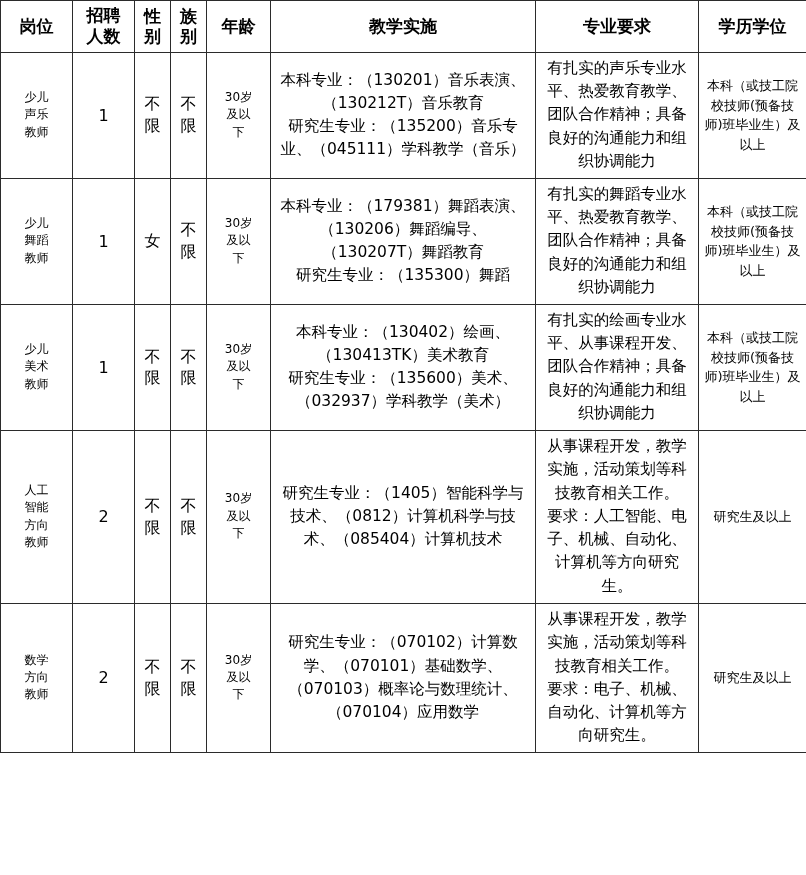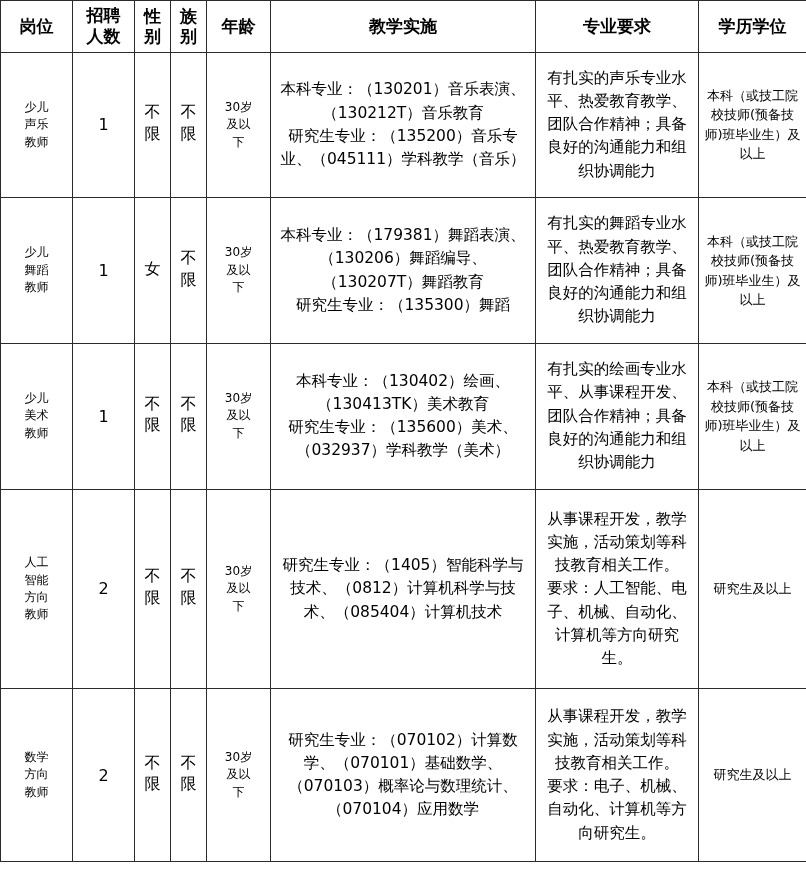--- a/index.html
+++ b/index.html
@@ -16,21 +16,21 @@
   }
   .table-wrap {
     width: 806px;
     height: 875px;
     box-sizing: border-box;
   }
   table.recruit-table {
     border-collapse: collapse;
     table-layout: fixed;
     width: 806px;
-    height: 862px;
+    height: 753px;
   }
   table.recruit-table th,
   table.recruit-table td {
     border: 1px solid #2b2b2b;
     vertical-align: middle;
     text-align: center;
     padding: 4px 5px;
     box-sizing: border-box;
   }
   thead th {
@@ -55,21 +55,20 @@
   }
   td.count {
     font-size: 16px;
   }
   td.narrow {
     font-size: 16px;
     line-height: 1.35;
     padding-left: 2px;
     padding-right: 2px;
     word-break: break-all;
-    font-family: Liberation Mono, monospace;
   }
   td.major, td.req, td.degree {
     font-size: 15.5px;
     line-height: 1.5;
     text-align: left;
   }
   td.degree {
     font-size: 13px;
   }
   td.degree.center {

